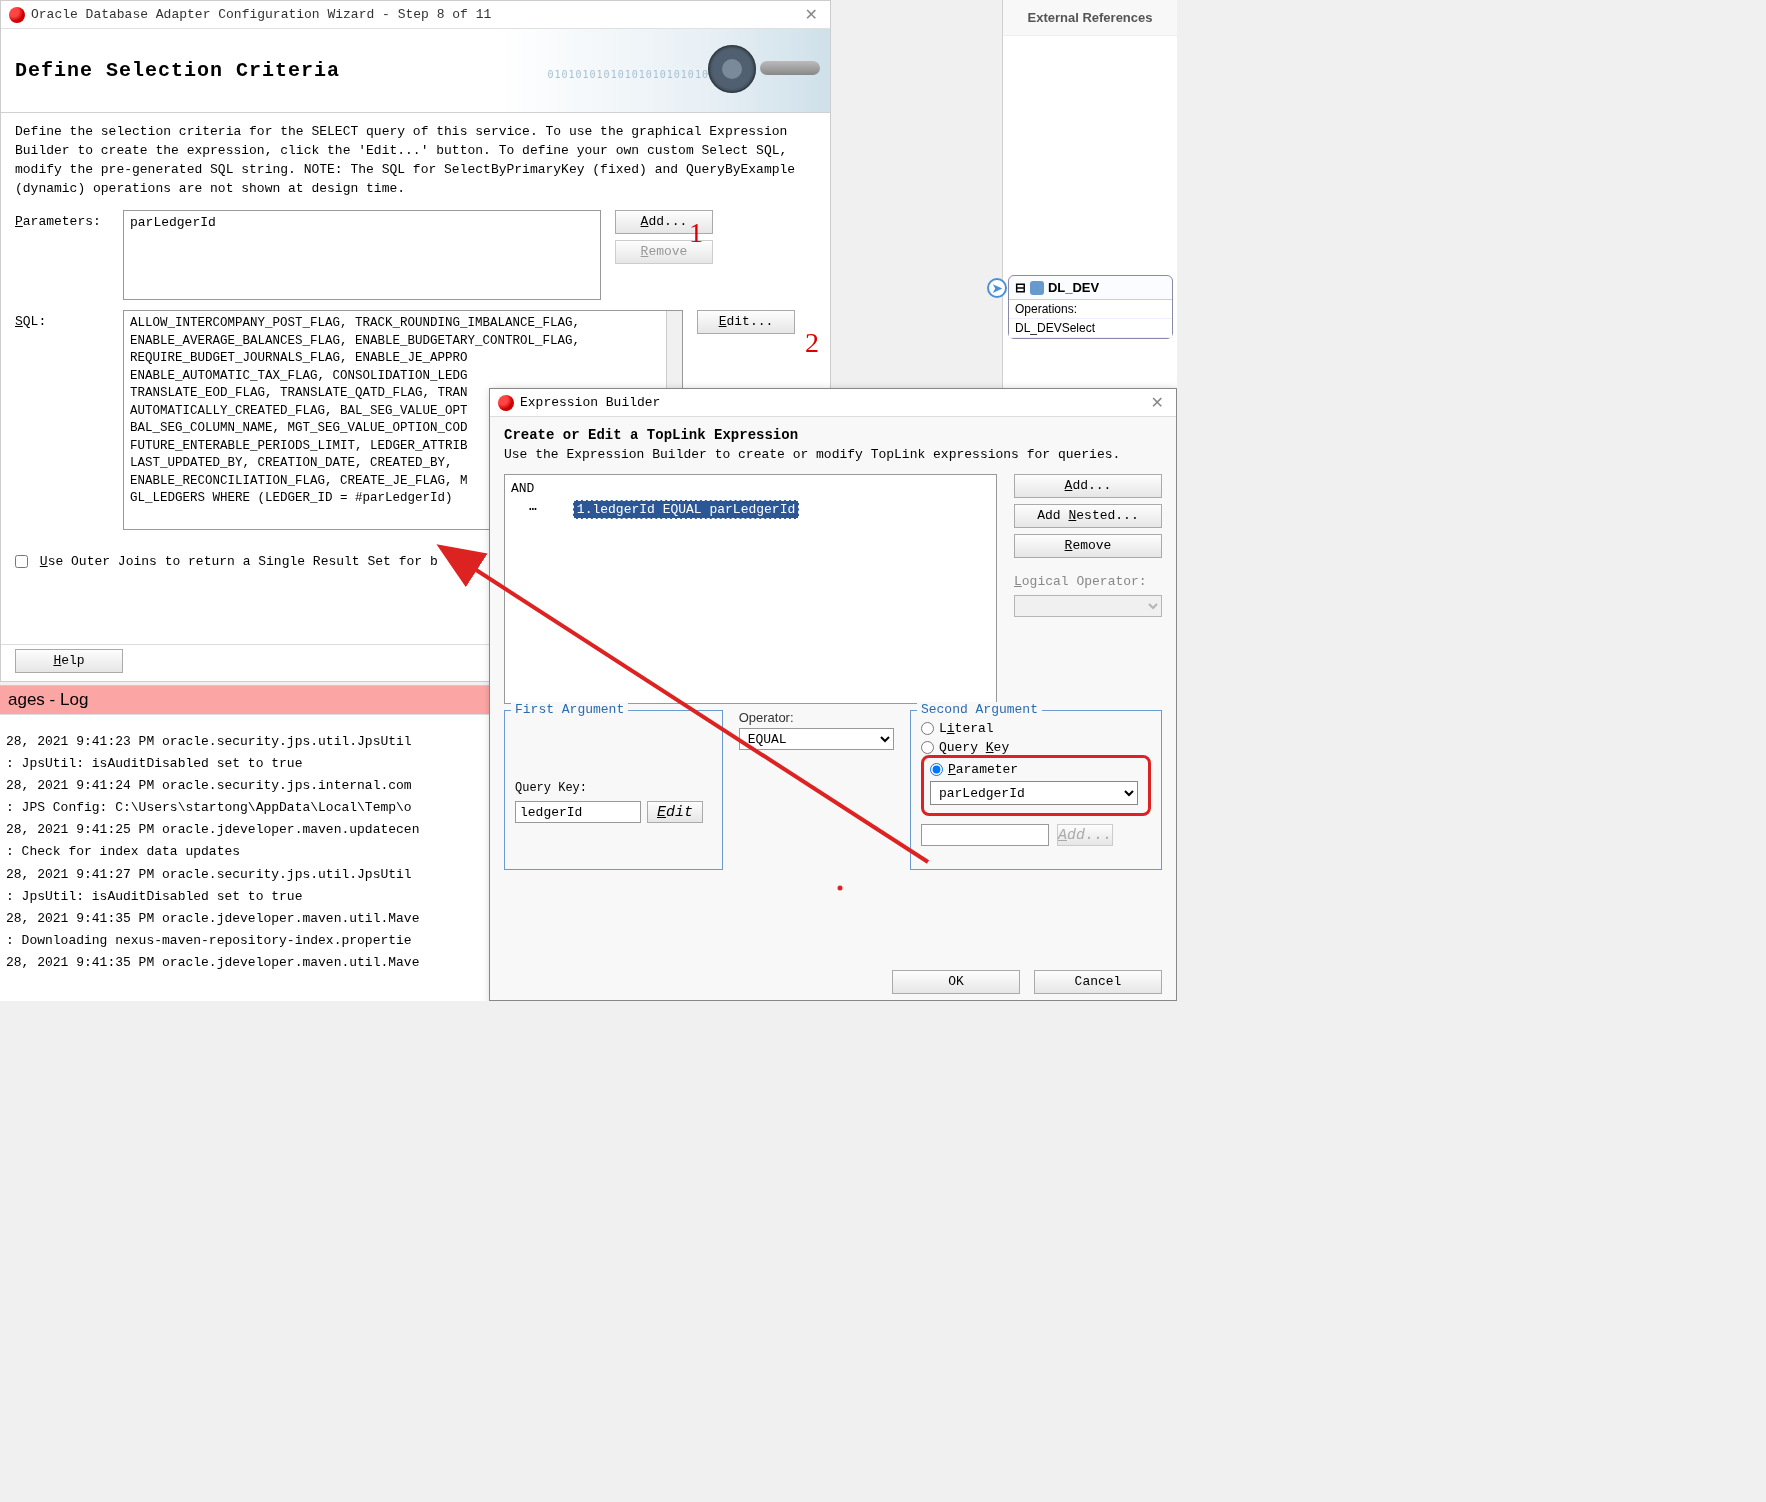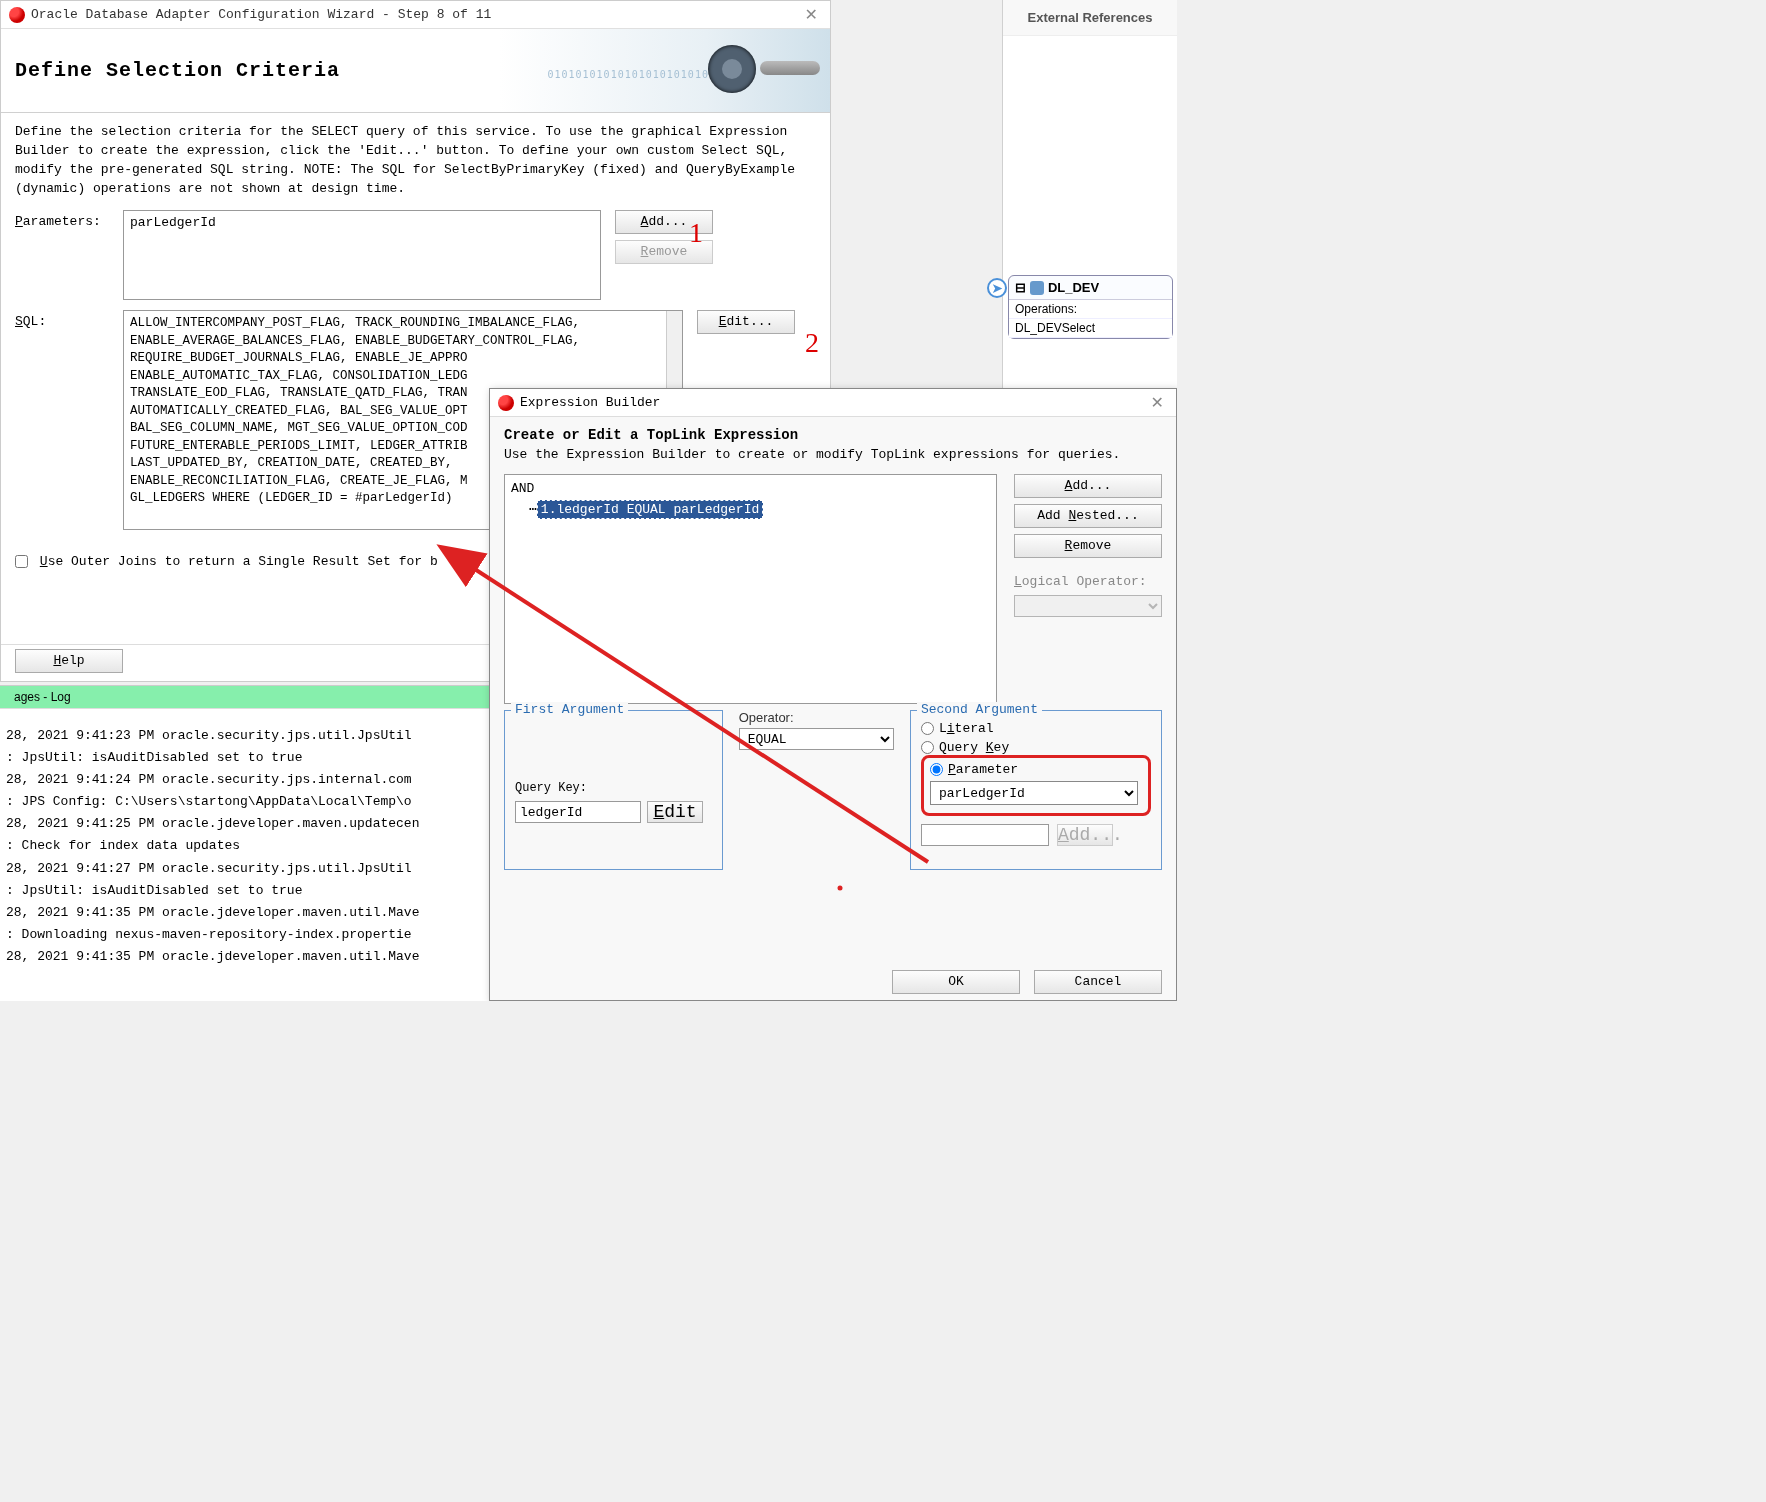--- a/index.html
+++ b/index.html
@@ -47,52 +47,52 @@
 .ext-refs { position:absolute; right:0; top:0; width: 175px; height: 700px; background:#fff; border-left:1px solid #d0d0d0; }
 .ext-refs-title { text-align:center; font-weight:bold; color:#555; font-size:13px; padding:10px 0; border-bottom:1px solid #eee; background:#f8f8f8; }
 .dl-dev { position:absolute; top:275px; right:4px; width:165px; background:#fafcff; border:1px solid #88a; border-radius:6px; }
 .dl-dev-head { padding:4px 6px; font-weight:bold; font-size:13px; display:flex; align-items:center; gap:4px; border-bottom:1px solid #ccd; }
 .dl-dev-head .ico { width:14px; height:14px; background:#69c; border-radius:3px; }
 .dl-dev-row { padding:2px 6px; font-size:12px; border-bottom:1px solid #eef; background:#fff; }
 .arrow-in { position:absolute; top:278px; right:170px; width:20px; height:20px; border:2px solid #4a90d9; border-radius:50%; display:flex; align-items:center; justify-content:center; color:#4a90d9; font-size:14px; background:#fff; }
 
 
 .log-panel { position:absolute; left:0; top:685px; width:495px; height:320px; background:#fff; border-top:1px solid #ccc; }
-.log-title { background:#86efac; padding:4px 14px; font-size:12px; border-bottom:1px solid #ddd; }
+.log-title { background:#fca5a5; padding:4px 8px; font-size:17px; border-bottom:1px solid #ddd; }
 .log-body { padding:16px 6px; font-family:"Courier New",monospace; font-size:13px; line-height:1.7; white-space:pre; overflow:hidden; }
 
 
 .expr-dialog { position:absolute; left:489px; top:388px; width:688px; height:613px; background:#f8f8f8; border:1px solid #888; box-shadow:2px 2px 8px rgba(0,0,0,0.25); }
 .expr-title { display:flex; align-items:center; padding:4px 8px; background:#fff; border-bottom:1px solid #ddd; }
 .expr-title span.t { flex:1; font-size:13px; font-family:"Courier New",monospace; }
 .expr-header { padding:10px 14px 6px; font-family:"Courier New",monospace; }
 .expr-header .h1 { font-weight:bold; font-size:14px; margin-bottom:4px; }
 .expr-header .h2 { font-size:13px; }
 .expr-editor-row { display:flex; padding:6px 14px; gap:17px; }
 .expr-tree { flex:1; height:230px; border:1px solid #999; background:#fff; padding:6px; font-family:"Courier New",monospace; font-size:13px; }
 .tree-root { margin-bottom:4px; }
 .tree-child { margin-left:18px; }
-.tree-child .sel { display:inline-block; background:#2b5797; color:#fff; border:1px dashed #fff; padding:1px 3px; }
+.tree-child .sel { display:inline-block; background:#2b5797; color:#fff; border:1px dashed #fff; padding:1px 3px;margin-left:36px; }
 .expr-btn-col { display:flex; flex-direction:column; gap:6px; width:148px; }
 .expr-btn { height:24px; background:linear-gradient(#fdfdfd,#e6e6e6); border:1px solid #aaa; font-family:"Courier New",monospace; font-size:13px; text-align:center; line-height:22px; cursor:pointer; }
 .expr-btn .u { text-decoration: underline; }
 .group-label { font-family:"Courier New",monospace; color:#888; font-size:13px; margin-top:10px; }
 .group-label .u { text-decoration:underline; }
 .op-select { width:100%; height:22px; border:1px solid #999; background:#fff; font-family:"Courier New",monospace; font-size:13px; padding:0 4px; }
 .op-select.disabled { background:#eee; color:#999; }
 
 .arg-row { display:flex; padding:0 14px 10px; gap:10px; }
 .fieldset { border:1px solid #6a9ad0; padding:10px 10px 10px; position:relative; font-family:"Courier New",monospace; }
 .fieldset .legend { position:absolute; top:-9px; left:6px; background:#f8f8f8; padding:0 4px; color:#2a6bb0; font-size:13px; }
 .fa-first { width:222px; height:160px; }
 .fa-op { width:170px; height:60px; border:none; padding:0 6px; }
 .fa-op .lab { color:#333; font-size:13px; margin-bottom:3px; }
 .fa-second { width:256px; height:160px; }
 .qkey-input { width:126px; height:22px; border:1px solid #999; padding:0 4px; background:#fff; font-family:"Courier New",monospace; font-size:13px; }
-.small-btn { width:56px; height:22px; background:linear-gradient(#fdfdfd,#e6e6e6); border:1px solid #aaa; font-family:"Courier New",monospace; font-size:18px; cursor:pointer; }
+.small-btn { width:56px; height:22px; background:linear-gradient(#fdfdfd,#e6e6e6); border:1px solid #aaa; font-family:"Courier New",monospace; font-size:15px; cursor:pointer;font-style:italic; }
 .small-btn.disabled { color:#aaa; border-color:#ccc; }
 .small-btn .u { text-decoration:underline; }
 .radio-row { display:flex; align-items:center; gap:5px; font-size:13px; margin-bottom:4px; }
 .radio-row input { margin:0; }
 .radio-row .u { text-decoration:underline; }
 .param-dd { width:208px; height:24px; border:1px solid #888; background:#fff; font-family:"Courier New",monospace; font-size:13px; padding:0 4px; }
 .highlight-box { border:3px solid #d22; border-radius:8px; padding:4px 6px 8px; margin-top:-4px; }
 .blank-input { width:128px; height:22px; border:1px solid #999; background:#fff; margin-top:8px; }
 
 .expr-footer { position:absolute; bottom:6px; right:14px; display:flex; gap:14px; }

